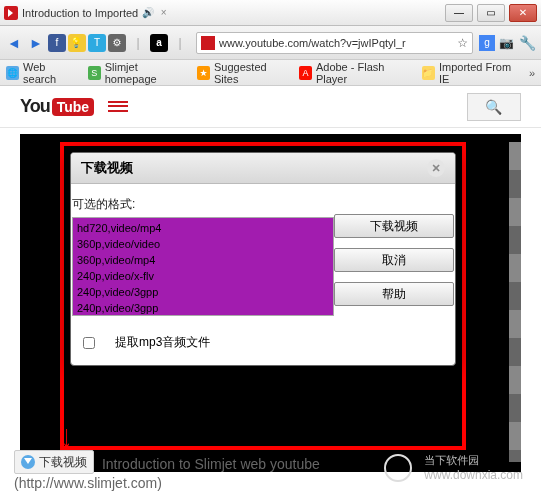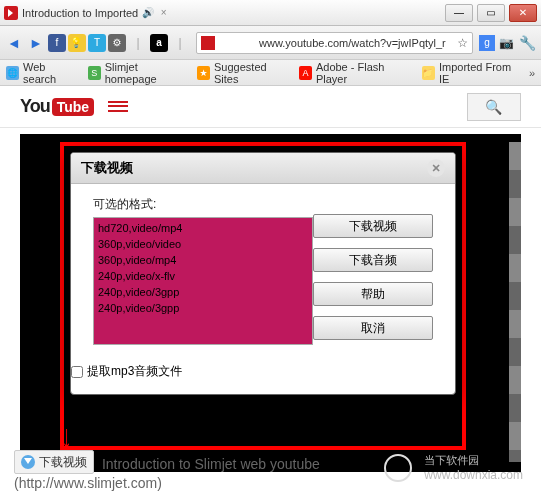--- a/index.html
+++ b/index.html
@@ -15,21 +15,21 @@
 .win-close { background: linear-gradient(#e67a70,#c94f40); color:#fff; border-color:#b03020; }
 
 
 .toolbar { height: 34px; background: linear-gradient(#f5f5f5,#e2e2e2); display:flex; align-items:center; padding:0 4px; gap:2px; border-bottom:1px solid #ccc; }
 .tool-icon { width:20px; height:20px; border-radius:3px; display:flex; align-items:center; justify-content:center; font-size:12px; }
 .nav-back, .nav-fwd { color:#2a6fd6; font-size:14px; }
 .badge { width:18px; height:18px; border-radius:3px; display:flex; align-items:center; justify-content:center; font-size:10px; color:#fff; }
 .b-fb{background:#3b5998}.b-li{background:#f3c934;color:#333}.b-tr{background:#2daae1}.b-cog{background:#666}.b-am{background:#000;font-weight:bold;}
 .url-bar { flex:1; height:22px; background:#fff; border:1px solid #bbb; border-radius:2px; display:flex; align-items:center; padding:0 4px; font-size:11px; color:#333; gap:4px; margin:0 4px; }
 .url-icon { width:14px; height:14px; background:#cc181e; }
-.url-text { flex:1; overflow:hidden; white-space:nowrap;margin-left:40px; }
+.url-text { flex:1; overflow:hidden; white-space:nowrap; }
 .star { color:#555; font-size:12px; }
 .g-badge { width:16px; height:16px; background:#4285f4; color:#fff; font-size:10px; display:flex; align-items:center; justify-content:center; }
 .wrench { width:18px; height:18px; color:#666; font-size:14px; display:flex; align-items:center; justify-content:center; }
 
 
 .bookmarks { height:26px; background:linear-gradient(#f3f3f3,#e6e6e6); display:flex; align-items:center; padding:0 6px; gap:10px; font-size:11px; border-bottom:1px solid #ccc; }
 .bm { display:flex; align-items:center; gap:4px; color:#333; }
 .bm-icon { width:14px; height:14px; border-radius:2px; display:flex; align-items:center; justify-content:center; font-size:9px; }
 .bi-globe{background:#5aa9e6;color:#fff}.bi-sj{background:#4caf50;color:#fff}.bi-sug{background:#ff9800;color:#fff}.bi-adobe{background:#fa0f00;color:#fff}.bi-folder{background:#fdd760;color:#666}
 .chev { margin-left:auto; color:#555; }
@@ -47,27 +47,27 @@
 
 .video-wrap { position:relative; background:#fff; padding:6px 20px; height:350px; }
 .video-bg { background:#000; height:100%; position:relative; }
 .red-border { position:absolute; border:4px solid #ff0000; left:60px; top:14px; width:406px; height:308px; }
 .sidebar-strip { position:absolute; right:0; top:8px; width:12px; height:320px; background:repeating-linear-gradient(#888 0 28px,#666 28px 56px); }
 
 
 .dialog { position:absolute; left:70px; top:24px; width:386px; background:#fff; border:1px solid #666; box-shadow:0 4px 18px rgba(0,0,0,0.5); border-radius:4px; overflow:hidden; }
 .dlg-title { background:linear-gradient(#f0f0f0,#d8d8d8); border-bottom:1px solid #bbb; padding:6px 10px; font-size:13px; font-weight:bold; display:flex; align-items:center; }
 .dlg-close { margin-left:auto; width:18px; height:18px; border-radius:50%; background:#e5e5e5; color:#888; font-size:11px; display:flex; align-items:center; justify-content:center; }
-.dlg-body { padding:12px 22px; display:flex; }
+.dlg-body { padding:12px 1px; display:flex; }
 .left-col { flex:1; }
 .lbl { font-size:12px; color:#222; margin-bottom:4px; }
-.listbox { border:1px solid #aaa; height:128px; padding:2px 4px; font-size:11px; line-height:16px; background:#be185d; overflow:hidden; }
+.listbox { border:1px solid #aaa; height:99px; padding:2px 4px; font-size:11px; line-height:16px; background:#a21caf; overflow:hidden; }
 .right-col { width:120px; display:flex; flex-direction:column; gap:10px; padding-top:18px; }
 .dlg-btn { height:24px; border:1px solid #888; background:linear-gradient(#fafafa,#ddd); font-size:12px; border-radius:2px; }
-.dlg-foot { padding:6px 0 14px; font-size:12px; display:flex; align-items:center; gap:4px; }
+.dlg-foot { padding:6px 12px 14px; font-size:12px; display:flex; align-items:center; gap:20px; }
 .dlg-foot input[type=checkbox]{ width:12px; height:12px; }
 
 
 .bottom { position:absolute; left:14px; bottom:8px; right:10px; font-size:14px; color:#666; line-height:18px; }
 .arrow { position:absolute; left:58px; bottom:54px; color:#ff0000; font-size:34px; line-height:20px; transform:scaleX(0.6); }
 .dl-chip { display:inline-flex; align-items:center; gap:4px; background:#f2f2f2; border:1px solid #ccc; padding:2px 6px; font-size:12px; border-radius:2px; color:#333; margin-right:4px; }
 .dl-chip .g { width:14px; height:14px; border-radius:50%; background:#5aa9e6; position:relative; }
 .dl-chip .g::after{content:"";position:absolute;left:5px;top:3px;border-left:4px solid transparent;border-right:4px solid transparent;border-top:6px solid #fff;transform:translateX(-2px)}
 .watermark { position:absolute; right:18px; bottom:18px; font-size:11px; color:#bbb; display:flex; align-items:center; gap:12px; }
 .watermark .o { width:28px; height:28px; border:2px solid #ddd; border-radius:50%; }
@@ -164,23 +164,22 @@
           <div>hd720,video/mp4</div>
           <div>360p,video/video</div>
           <div>360p,video/mp4</div>
           <div>240p,video/x-flv</div>
           <div>240p,video/3gpp</div>
           <div>240p,video/3gpp</div>
         </div>
       </div>
       <div class="right-col">
         <button class="dlg-btn">下载视频</button>
-        <button class="dlg-btn">下载音频</button>
+        <button class="dlg-btn">取消</button>
         <button class="dlg-btn">帮助</button>
-        <button class="dlg-btn">取消</button>
       </div>
     </div>
     <div class="dlg-foot">
       <input type="checkbox" style="">
       <span>提取mp3音频文件</span>
     </div>
   </div>
 </div>
 
 <div class="arrow">↓</div>

